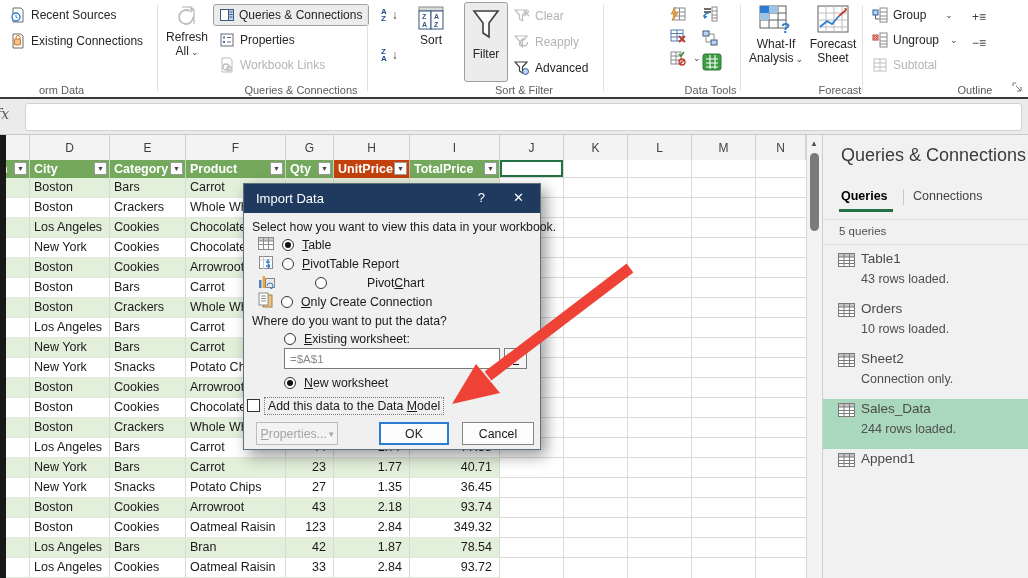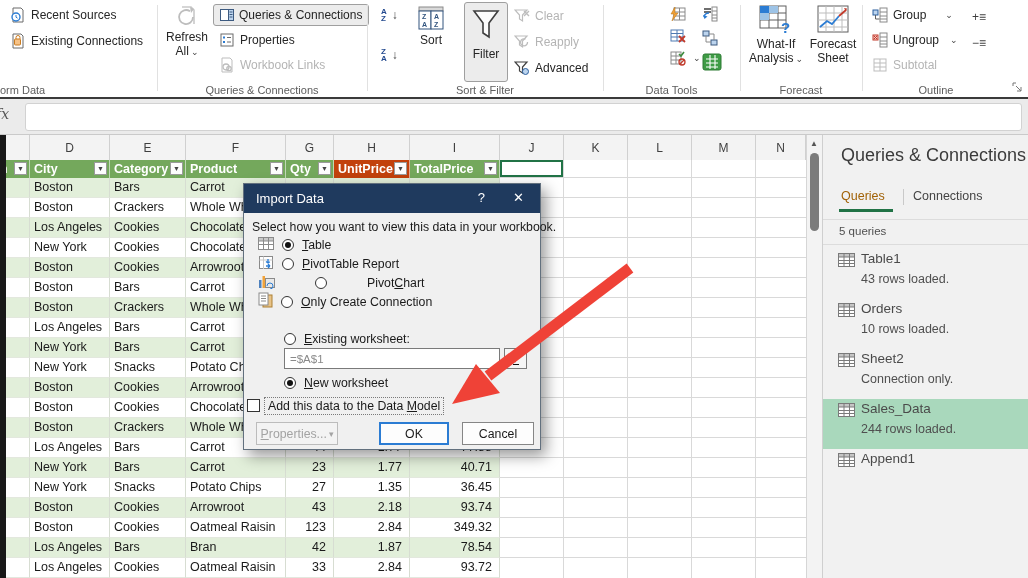--- a/index.html
+++ b/index.html
@@ -1,21 +1,21 @@
 <!DOCTYPE html>
 <html><head>
 <meta charset="utf-8">
 <style>
   html,body{margin:0;padding:0;background:#888;}
   .screen{position:relative;width:1028px;height:578px;background:#fff;overflow:hidden;
           font-family:"Liberation Sans",sans-serif;-webkit-font-smoothing:antialiased;}
   
   .ribbon{position:absolute;left:0;top:0;width:1028px;height:97px;background:#fff;}
   .rsep{position:absolute;top:5px;height:86px;width:1px;background:#e1e1e1;}
-  .grp-label{position:absolute;bottom:1px;font-size:11px;color:#5d5d5d;white-space:nowrap;}
+  .grp-label{position:absolute;bottom:1px;font-size:11px;color:#5d5d5d;white-space:nowrap;margin-left:39px;}
   .small-item{position:absolute;display:flex;align-items:center;gap:5px;font-size:12px;color:#262626;white-space:nowrap;cursor:default;}
   .small-item.dis{color:#b4b4b4;}
   .big-btn{position:absolute;display:flex;flex-direction:column;align-items:center;font-size:12px;color:#262626;text-align:center;line-height:14px;cursor:default;}
   .toggled{background:#ececec;border:1px solid #9f9f9f;border-radius:3px;}
   .chev{font-size:9px;color:#444;margin-left:2px;}
   .icon16{width:16px;height:16px;display:inline-block;flex:0 0 auto;}
   .azword{font-size:8px;font-weight:bold;color:#244a8f;line-height:7px;display:inline-block;}
   .sort-arrow{font-size:12px;color:#444;}
   .launcher{position:absolute;font-size:10px;color:#777;}
   
@@ -45,21 +45,21 @@
   .band{background:#e2efda;}
   .sliver{position:absolute;left:0;top:135px;width:6px;height:443px;background:#181818;z-index:4;}
   
   .vscroll{position:absolute;left:806px;top:135px;width:16px;height:443px;background:#f3f3f3;border-left:1px solid #d6d6d6;box-sizing:border-box;}
   .vs-up{position:absolute;left:3px;top:4px;font-size:8px;color:#555;}
   .vs-thumb{position:absolute;left:3px;top:18px;width:9px;height:78px;background:#7b7b7b;border-radius:5px;}
   
   .panel{position:absolute;left:822px;top:135px;width:206px;height:443px;background:#f1f1f1;border-left:1px solid #cfcfcf;box-sizing:border-box;overflow:hidden;}
   .p-title{position:absolute;left:18px;top:10px;font-size:18px;color:#3b3b3b;white-space:nowrap;}
   .p-tab{position:absolute;top:54px;font-size:12.5px;color:#444;cursor:default;}
-  .p-tab.active{font-weight:normal;color:#a16207;}
+  .p-tab.active{font-weight:bold;color:#000000;}
   .p-tab-underline{position:absolute;top:74px;height:3px;}
   .p-tabsep{position:absolute;top:54px;width:1px;height:16px;background:#c9c9c9;}
   .p-line{position:absolute;left:0;width:206px;height:1px;background:#dcdcdc;}
   .p-count{position:absolute;left:16px;top:90px;font-size:11.5px;color:#4f4f4f;}
   .q-item{position:absolute;left:0;width:206px;height:50px;cursor:default;}
   .q-item.hl{background:#a9d8bc;}
   .q-icon{position:absolute;left:15px;top:4px;}
   .q-name{position:absolute;left:38px;top:2px;font-size:13.5px;color:#4a4a4a;}
   .q-status{position:absolute;left:38px;top:23px;font-size:12.5px;color:#4f4f4f;}
   
@@ -658,20 +658,21 @@
         <div class="opt-row" style="top: 109px;">
           <span><svg width="15" height="16" viewBox="0 0 15 16">
               <rect x="5" y="3" width="9" height="12" fill="#e8c388" stroke="#ad8035"></rect>
               <rect x="1" y="1" width="9" height="12" fill="#fff" stroke="#8a8a8a"></rect>
               <path d="M3 4h5M3 6.5h5M3 9h5" stroke="#8a8a8a"></path>
             </svg></span>
           <span class="radio"></span>
           <span><u>O</u>nly Create Connection</span>
         </div>
       </div>
+    <div class="dlg-text" style="left:8px;top:130px;">Where do you want to put the data?</div>
     <div class="opt-row" style="left:40px;top:146px;">
       <span class="radio"></span>
       <span><u>E</u>xisting worksheet:</span>
     </div>
     <div class="refbox">=$A$1</div>
     <div class="collapse-btn">
         <span class="collapse-glyph">↑</span>
       </div>
     <div class="opt-row" style="left:40px;top:190px;">
       <span class="radio sel"></span>

